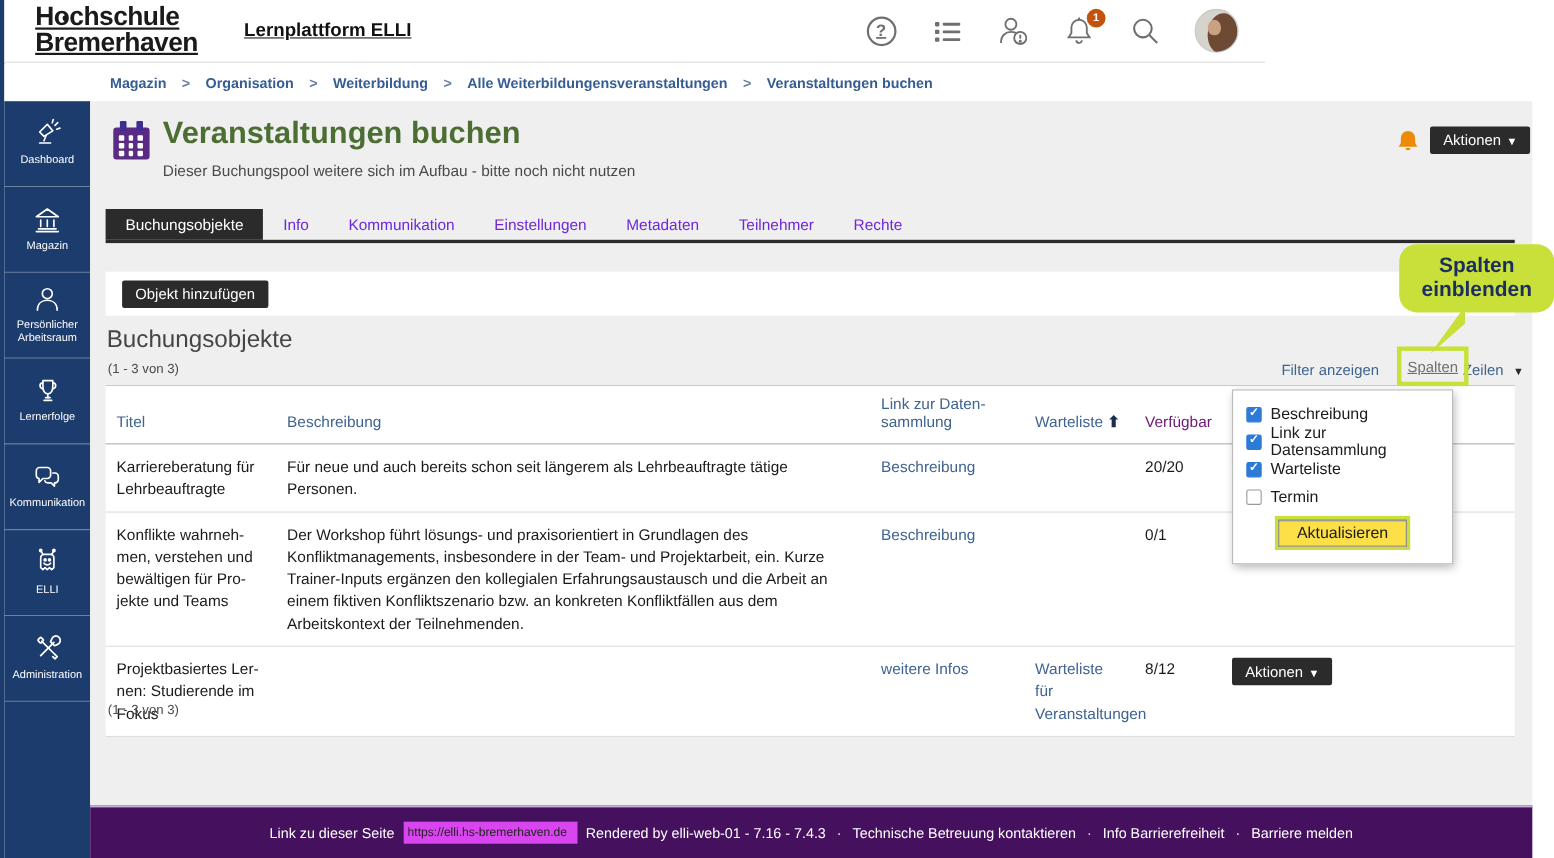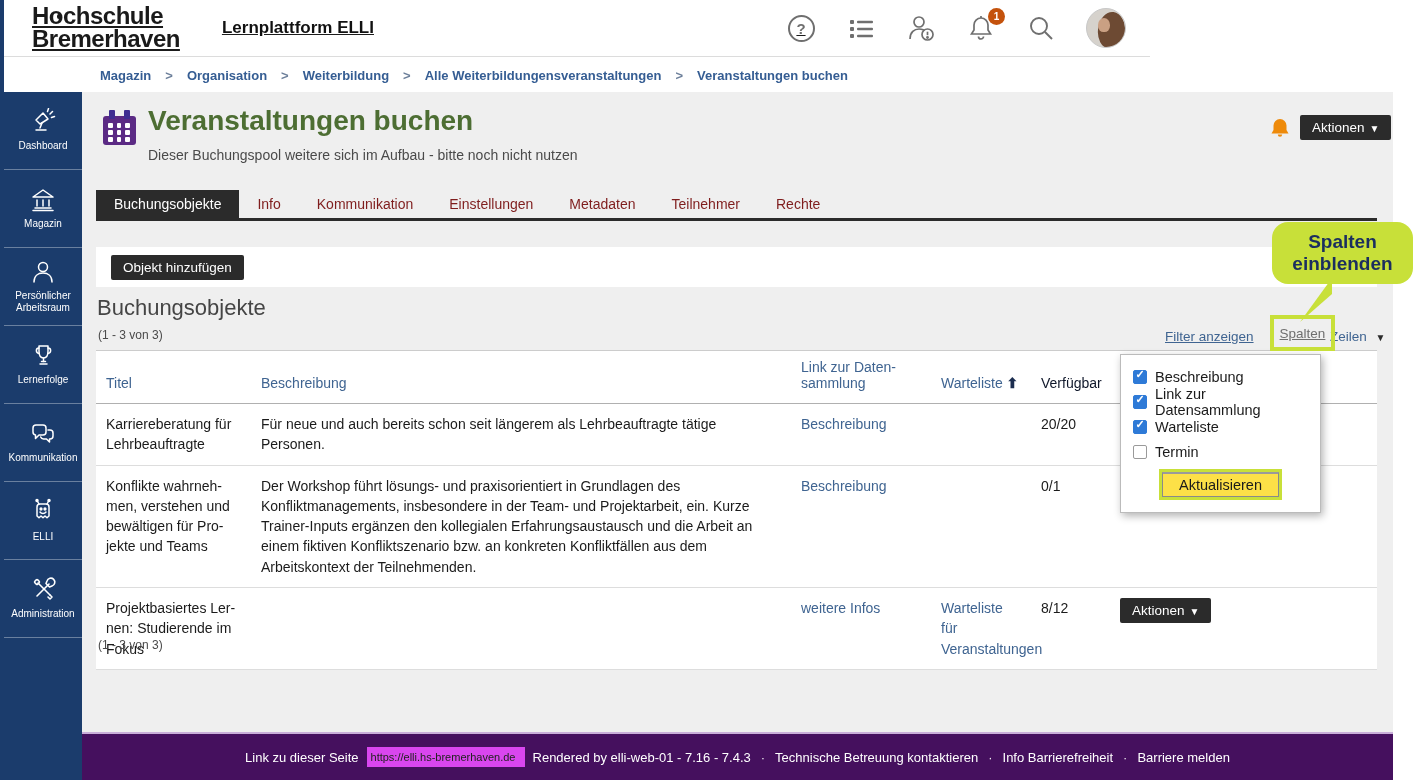--- a/index.html
+++ b/index.html
@@ -46,36 +46,36 @@
 
   .page-title { position:absolute; left:66px; top:13px; font-size:28px; color:#4d6e33; }
   .page-sub { position:absolute; left:66px; top:55px; font-size:14px; color:#4a4a4a; }
 
   .notif-bell { position:absolute; left:1188px; top:25px; cursor:pointer; }
   .btn-dark { background:#2b2b2b; color:#fff; border:none; font-size:13.5px; font-family:"Liberation Sans",sans-serif; padding:5px 12px; border-radius:2px; cursor:pointer; }
   .actions-top { position:absolute; left:1218px; top:23px; }
   .caret { font-size:10px; margin-left:5px; }
 
   .tabs { position:absolute; left:14px; top:98px; width:1281px; height:31px; border-bottom:3px solid #2b2b2b; display:flex; align-items:flex-end; }
-  .tab { height:28px; line-height:28px; padding:0 18px; font-size:14px; color:#7f1d1d; cursor:pointer; }
+  .tab { height:28px; line-height:28px; padding:0 18px; font-size:14px; color:#6d28d9; cursor:pointer; }
   .tab.active { background:#2b2b2b; color:#fff; }
 
   .toolbar { position:absolute; left:14px; top:155px; width:1281px; height:40px; background:#fff; display:flex; align-items:center; padding-left:15px; }
 
   .section-title { position:absolute; left:15px; top:203px; font-size:22px; color:#454545; font-weight:normal; }
   .count-top { position:absolute; left:16px; top:236px; font-size:12px; color:#4a4a4a; }
   .count-bottom { position:absolute; left:16px; top:546px; font-size:12px; color:#4a4a4a; }
 
-  .filter-link { position:absolute; left:1083px; top:237px; font-size:13.5px; color:#3f6491; cursor:pointer;text-decoration:underline; }
+  .filter-link { position:absolute; left:1083px; top:237px; font-size:13.5px; color:#3f6491; cursor:pointer; }
   .zeilen-link { position:absolute; left:1248px; top:237px; font-size:13.5px; color:#3f6491; cursor:pointer; }
 
   
   table.btable { position:absolute; left:14px; top:258px; width:1281px; border-collapse:collapse; table-layout:fixed; background:#fff; border-top:1px solid #ccc; }
   .btable th { text-align:left; vertical-align:bottom; font-weight:normal; font-size:14px; color:#3f6491; padding:8px 10px 12px 10px; height:53px; border-bottom:1px solid #b0b0b0; }
-  .btable th.plain { color:#0f172a; }
+  .btable th.plain { color:#701a75; }
   .btable td { vertical-align:top; font-size:14px; line-height:1.45; color:#1b1b1b; padding:10px; border-bottom:1px solid #ddd; }
   .btable a.tlink { color:#3f6491; text-decoration:none; cursor:pointer; }
   .sort-arrow { color:#1b2d4f; font-weight:bold; }
   .cell-actions { padding-left:4px !important; }
 
   
   .col-dd { position:absolute; left:1038px; top:262px; width:201px; background:#fff; border:1px solid #bbb; box-shadow:2px 3px 8px rgba(0,0,0,0.3); padding:9px 12px 12px 12px; z-index:5; }
   .dd-opt { display:flex; align-items:center; gap:8px; height:25px; font-size:14.5px; cursor:pointer; }
   .cbox { width:14px; height:14px; border:1px solid #9a9a9a; border-radius:2px; background:#fff; flex:0 0 auto; position:relative; }
   .cbox.checked { background:#2e7ad7; border-color:#2e7ad7; }

